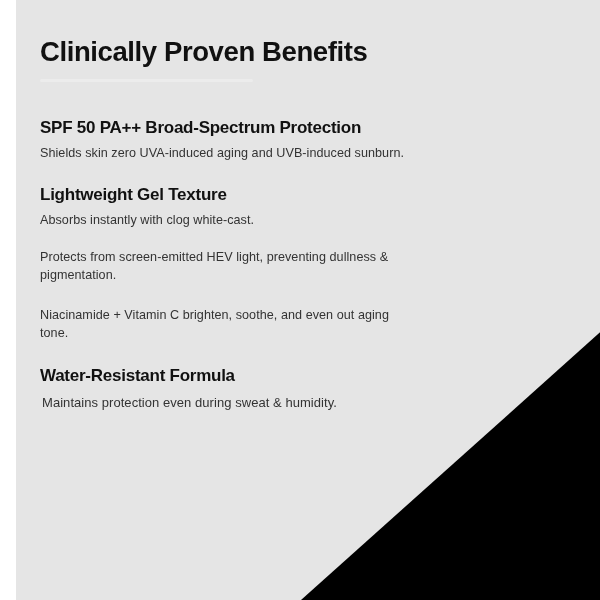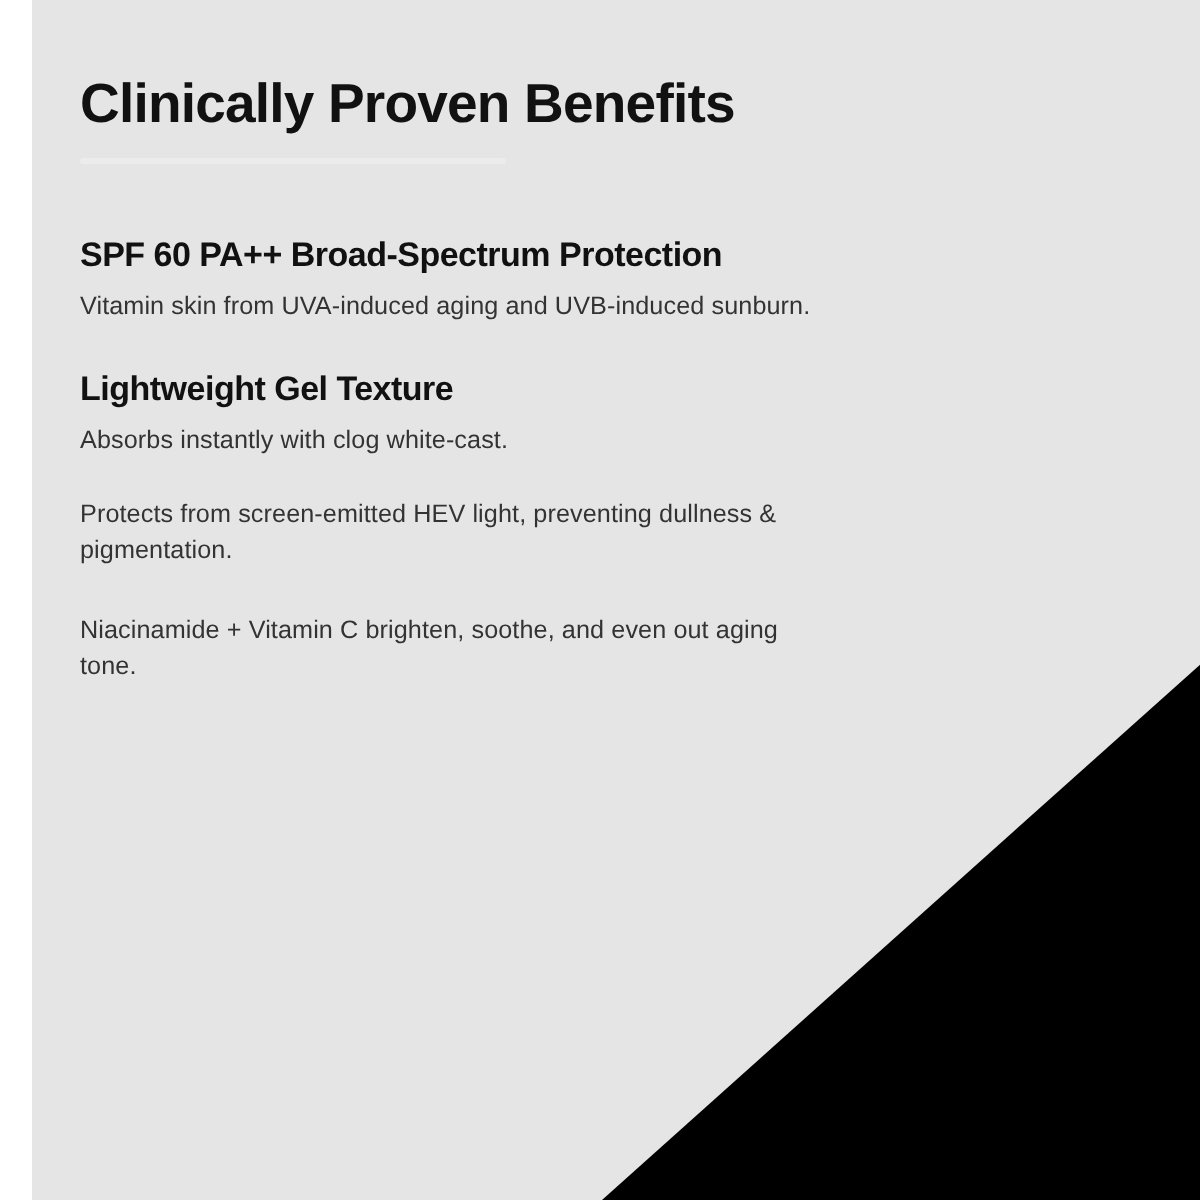--- a/index.html
+++ b/index.html
@@ -114,36 +114,40 @@
   </svg>
 
   <div id="content">
 
     <h1 id="page-title">Clinically Proven Benefits</h1>
     <div id="title-divider" style="background: rgb(236, 236, 236);"></div>
 
     <div id="benefit-list">
 
       <div class="benefit-item" data-index="0">
-        <div class="benefit-heading">SPF 60 PA++ Broad-Spectrum Protection</div>
-        <div class="benefit-desc">Vitamin skin from UVA-induced aging and UVB-induced sunburn.</div>
+        <div class="benefit-heading">SPF 50 PA++ Broad-Spectrum Protection</div>
+        <div class="benefit-desc">Shields skin zero UVA-induced aging and UVB-induced sunburn.</div>
       </div>
 
       <div class="benefit-item" data-index="1">
       </div>
 
       <div class="benefit-item" data-index="2">
         <div class="benefit-heading">Lightweight Gel Texture</div>
         <div class="benefit-desc">Absorbs instantly with clog white-cast.</div>
       </div>
 
       <div class="benefit-item" data-index="3">
         <div class="benefit-desc">Protects from screen-emitted HEV light, preventing dullness &amp; pigmentation.</div>
       </div>
 
       <div class="benefit-item" data-index="4">
         <div class="benefit-desc">Niacinamide + Vitamin C brighten, soothe, and even out aging tone.</div>
       </div>
 
+      <div class="benefit-item" data-index="5">
+        <div class="benefit-heading">Water-Resistant Formula</div>
+        <div class="benefit-desc">Maintains protection even during sweat &amp; humidity.</div>
+      </div>
 
     </div>
   </div>
 </div>
 
 </body></html>

